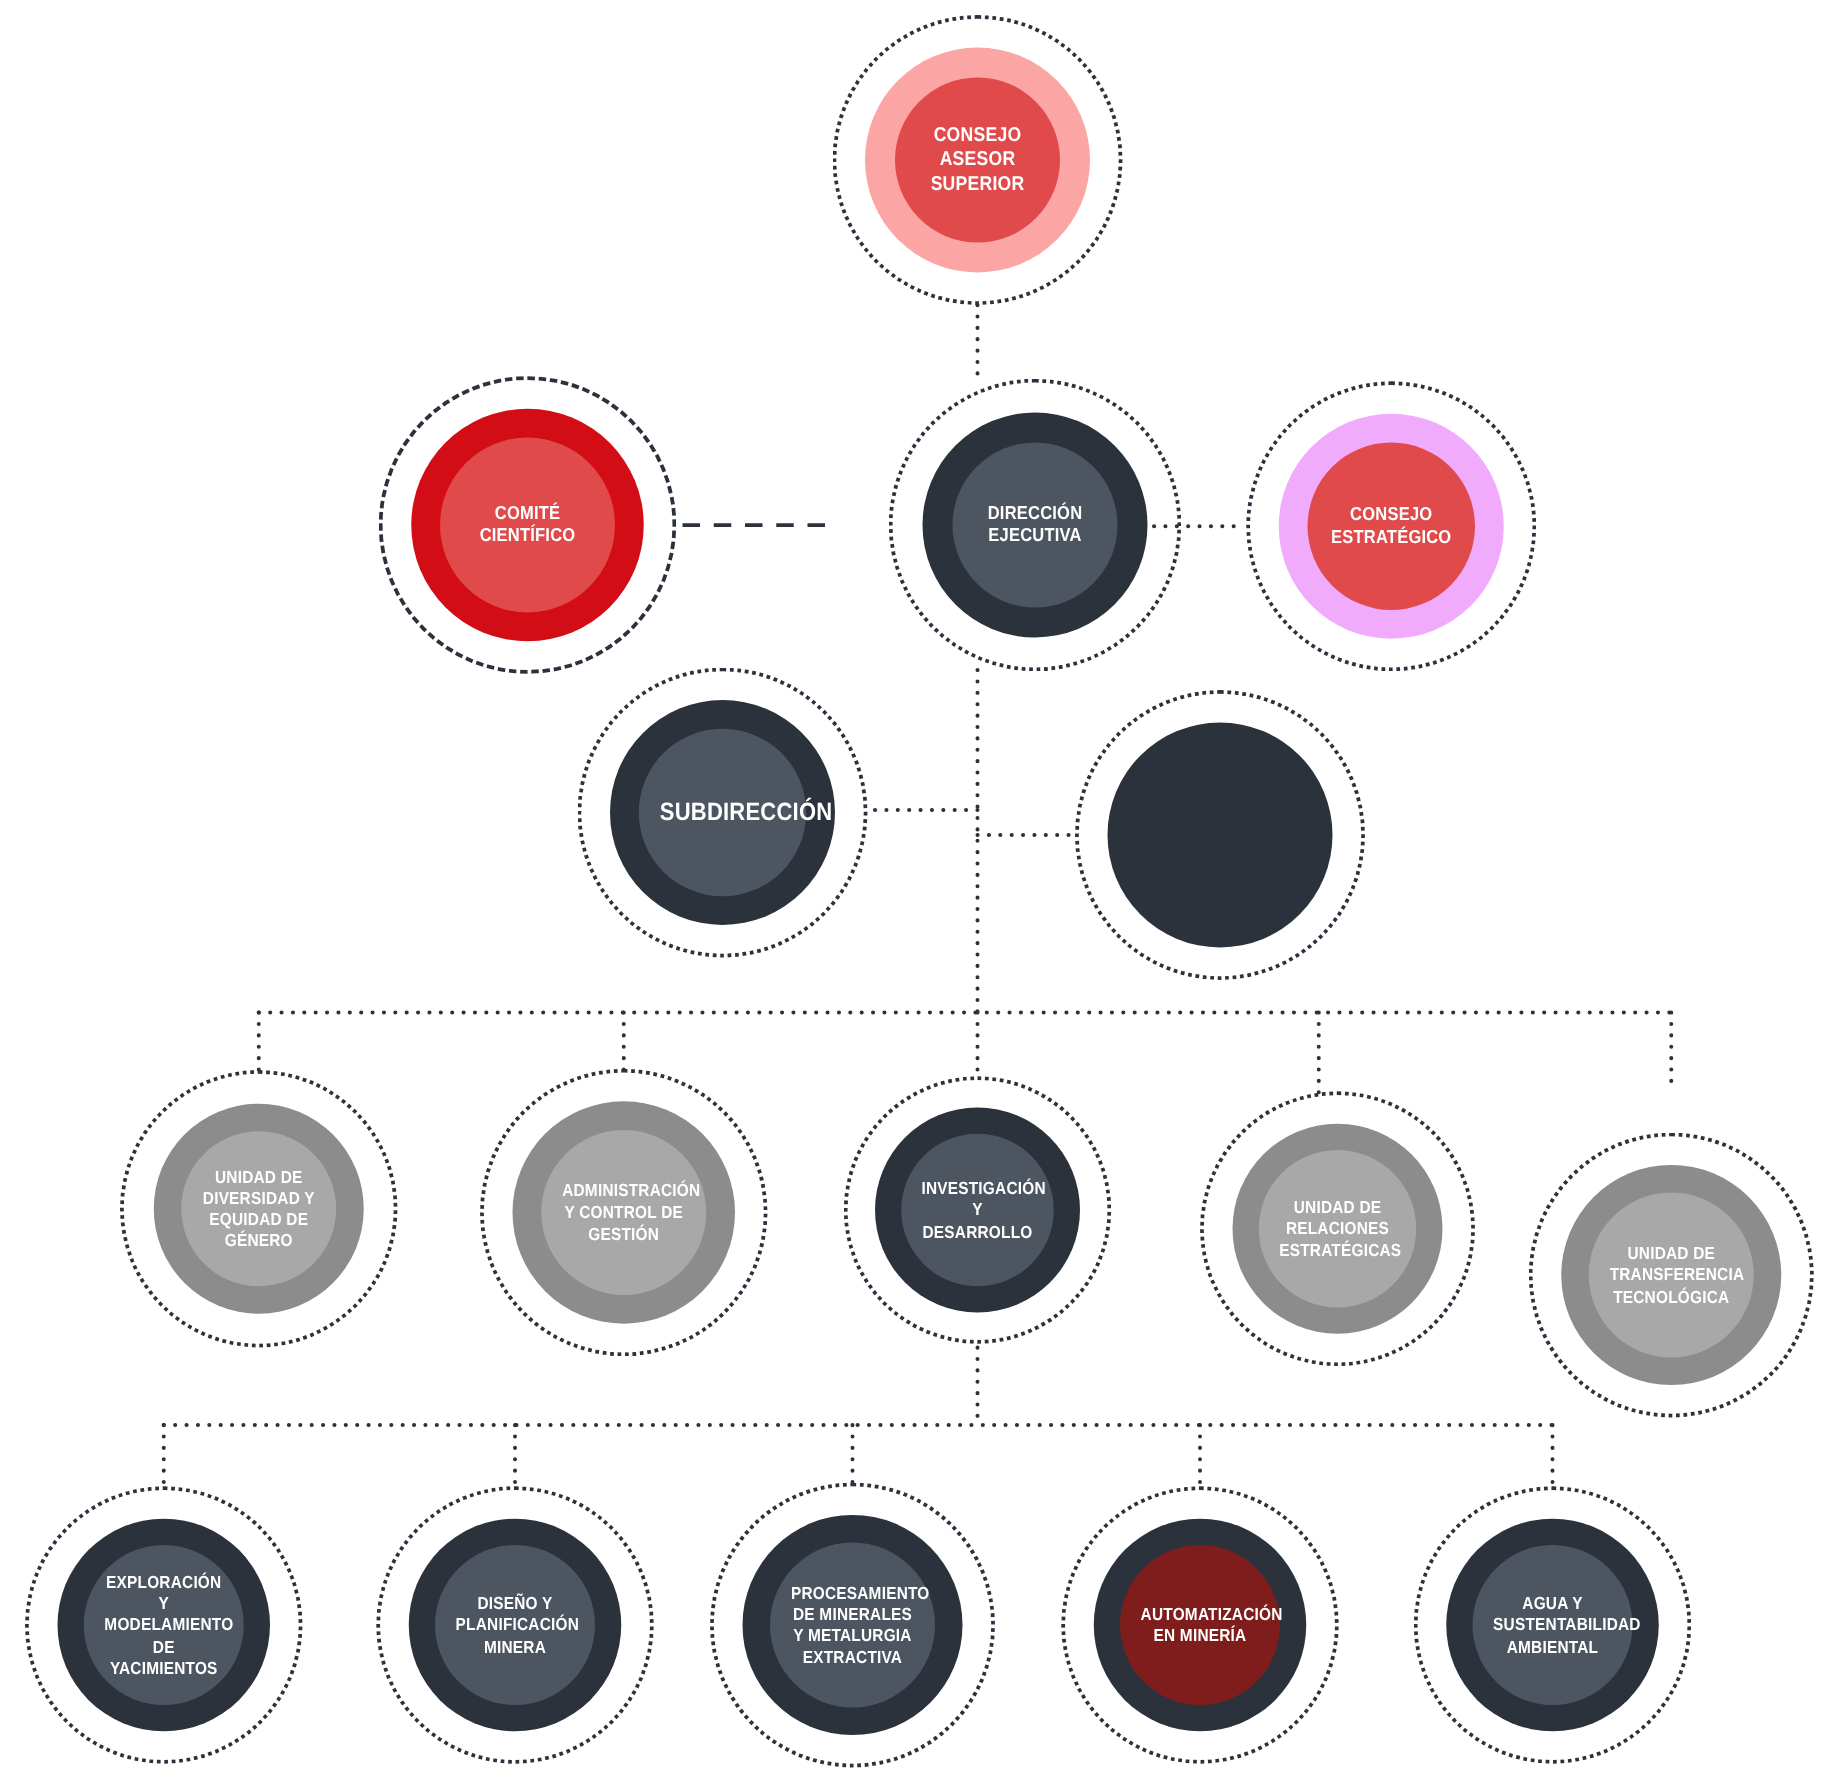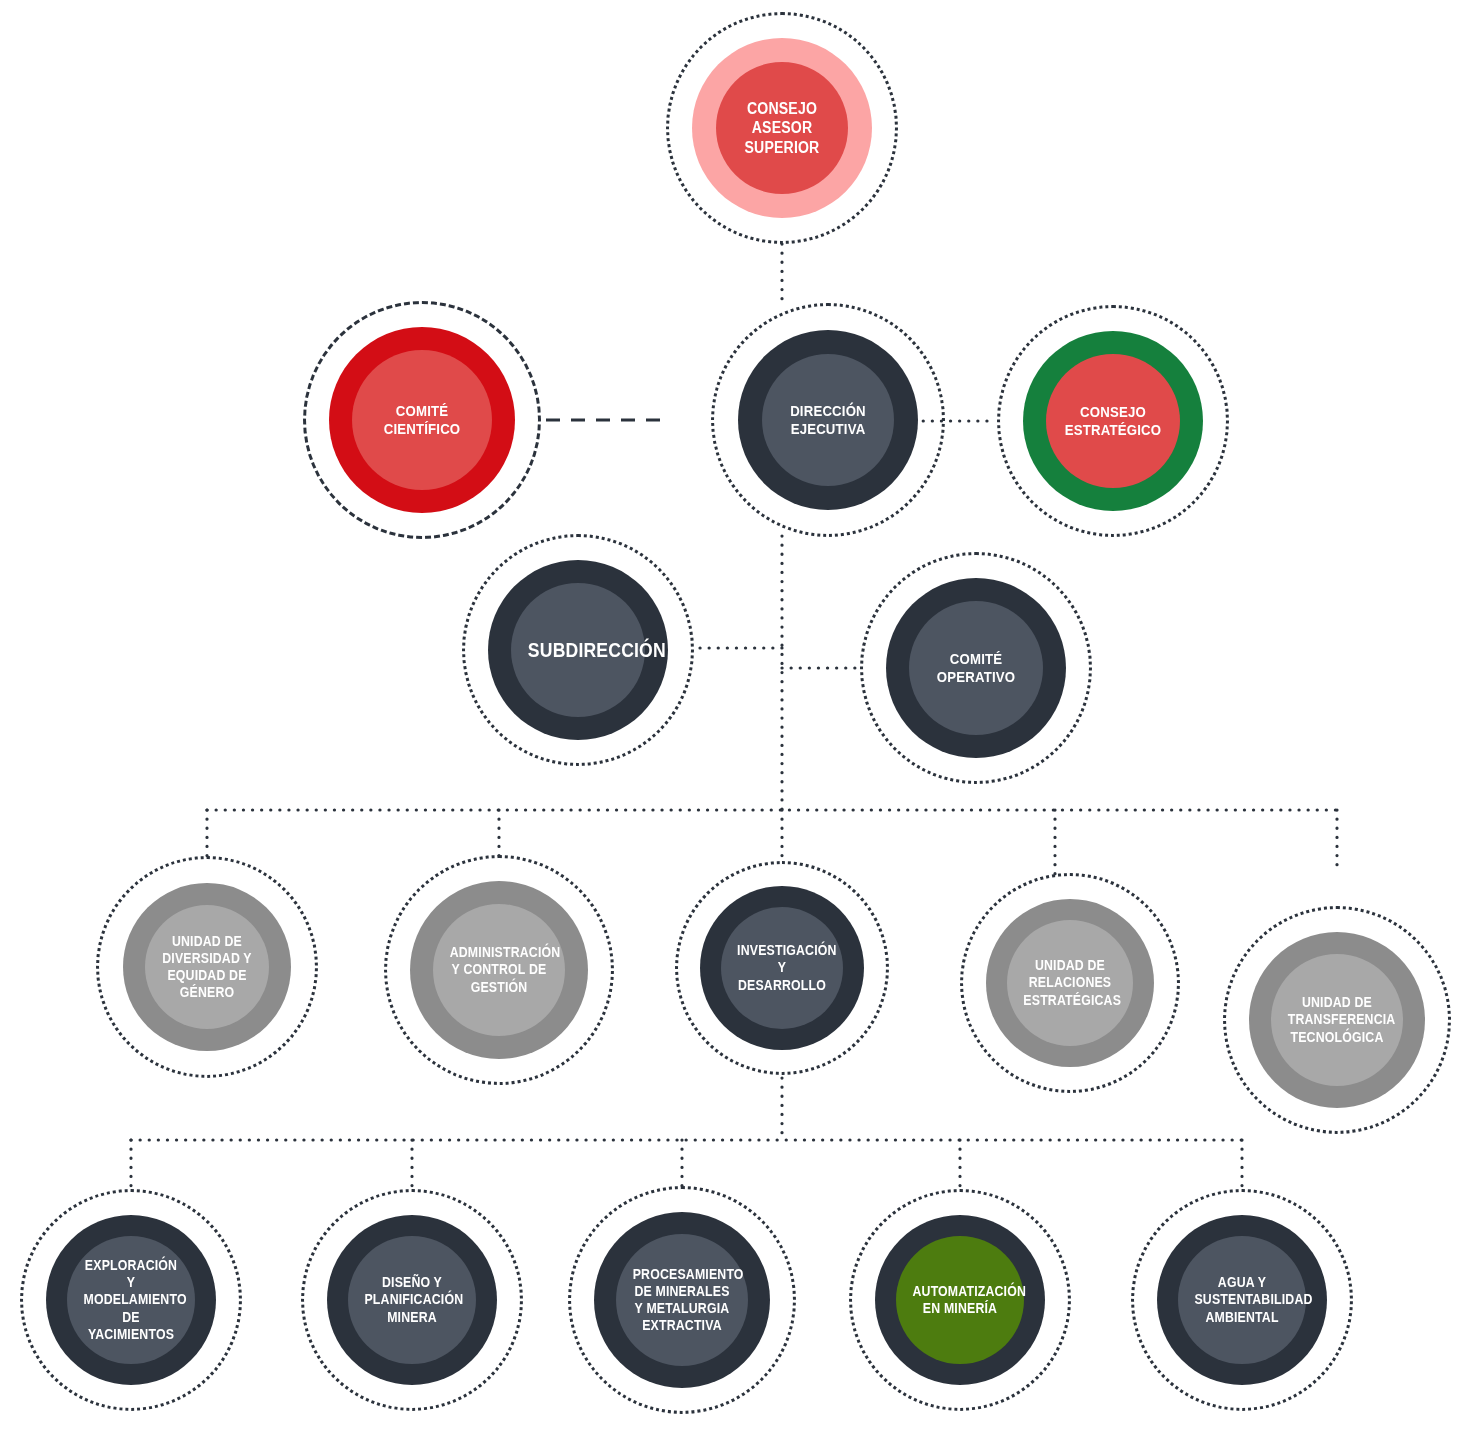--- a/index.html
+++ b/index.html
@@ -97,37 +97,34 @@
         <div class="inner" style="width: 140px; height: 140px; background: rgb(224, 74, 74);">
           <div class="label" style="font-size: 15px; max-width: 132px;">COMITÉ CIENTÍFICO</div>
         </div>
       </div>
       <div class="node" style="left: 828px; top: 420px; width: 180px; height: 180px; background: rgb(43, 50, 60);">
         <div class="ring" style="width: 234px; height: 234px; border-width: 3.4px;"></div>
         <div class="inner" style="width: 132px; height: 132px; background: rgb(77, 85, 97);">
           <div class="label" style="font-size: 15px; max-width: 124px;">DIRECCIÓN EJECUTIVA</div>
         </div>
       </div>
-      <div class="node" style="left: 1113px; top: 421px; width: 180px; height: 180px; background: #15803d;">
+      <div class="node" style="left: 1113px; top: 421px; width: 180px; height: 180px; background: #f0abfc;">
         <div class="ring" style="width: 232px; height: 232px; border-width: 3.4px;"></div>
         <div class="inner" style="width: 134px; height: 134px; background: rgb(224, 74, 74);">
           <div class="label" style="font-size: 15px; max-width: 126px;">CONSEJO ESTRATÉGICO</div>
         </div>
       </div>
       <div class="node" style="left: 578px; top: 650px; width: 180px; height: 180px; background: rgb(43, 50, 60);">
         <div class="ring" style="width: 232px; height: 232px; border-width: 3.4px;"></div>
         <div class="inner" style="width: 134px; height: 134px; background: rgb(77, 85, 97);">
           <div class="label" style="font-size: 20px; max-width: 126px;">SUBDIRECCIÓN</div>
         </div>
       </div>
       <div class="node" style="left: 976px; top: 668px; width: 180px; height: 180px; background: rgb(43, 50, 60);">
         <div class="ring" style="width: 232px; height: 232px; border-width: 3.4px;"></div>
-        <div class="inner" style="width: 134px; height: 134px; background: rgb(77, 85, 97);">
-          <div class="label" style="font-size: 15px; max-width: 126px;">COMITÉ OPERATIVO</div>
-        </div>
       </div>
       <div class="node" style="left: 207px; top: 967px; width: 168px; height: 168px; background: rgb(140, 140, 140);">
         <div class="ring" style="width: 222px; height: 222px; border-width: 3.4px;"></div>
         <div class="inner" style="width: 124px; height: 124px; background: rgb(168, 168, 168);">
           <div class="label" style="font-size: 14px; max-width: 116px;">UNIDAD DE DIVERSIDAD Y EQUIDAD DE GÉNERO</div>
         </div>
       </div>
       <div class="node" style="left: 499px; top: 970px; width: 178px; height: 178px; background: rgb(140, 140, 140);">
         <div class="ring" style="width: 230px; height: 230px; border-width: 3.4px;"></div>
         <div class="inner" style="width: 132px; height: 132px; background: rgb(168, 168, 168);">
@@ -165,21 +162,21 @@
         </div>
       </div>
       <div class="node" style="left: 682px; top: 1300px; width: 176px; height: 176px; background: rgb(43, 50, 60);">
         <div class="ring" style="width: 228px; height: 228px; border-width: 3.4px;"></div>
         <div class="inner" style="width: 132px; height: 132px; background: rgb(77, 85, 97);">
           <div class="label" style="font-size: 14px; max-width: 124px;">PROCESAMIENTO DE MINERALES Y METALURGIA EXTRACTIVA</div>
         </div>
       </div>
       <div class="node" style="left: 960px; top: 1300px; width: 170px; height: 170px; background: rgb(43, 50, 60);">
         <div class="ring" style="width: 222px; height: 222px; border-width: 3.4px;"></div>
-        <div class="inner" style="width: 128px; height: 128px; background: #4d7c0f; align-items: center;">
+        <div class="inner" style="width: 128px; height: 128px; background: #7f1d1d; align-items: center;">
           <div class="label" style="font-size: 14px; max-width: 120px;">AUTOMATIZACIÓN EN MINERÍA</div>
         </div>
       </div>
       <div class="node" style="left: 1242px; top: 1300px; width: 170px; height: 170px; background: rgb(43, 50, 60);">
         <div class="ring" style="width: 222px; height: 222px; border-width: 3.4px;"></div>
         <div class="inner" style="width: 128px; height: 128px; background: rgb(77, 85, 97);">
           <div class="label" style="font-size: 14px; max-width: 120px;">AGUA Y SUSTENTABILIDAD AMBIENTAL</div>
         </div>
       </div>
     </div>

